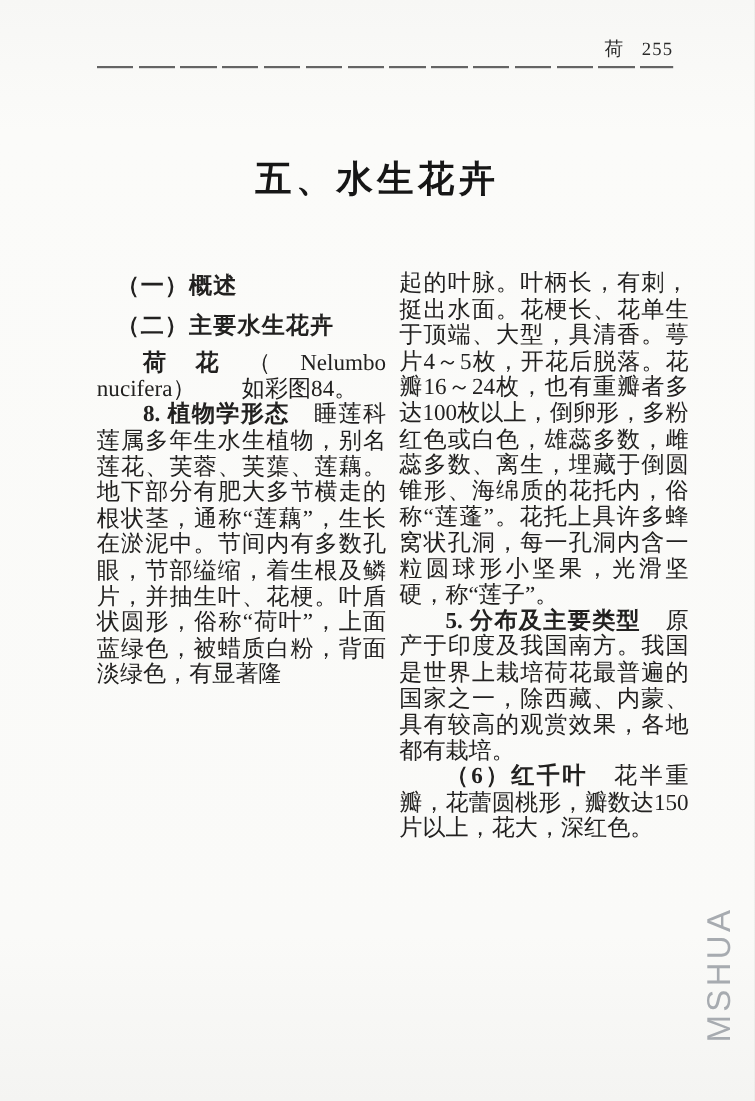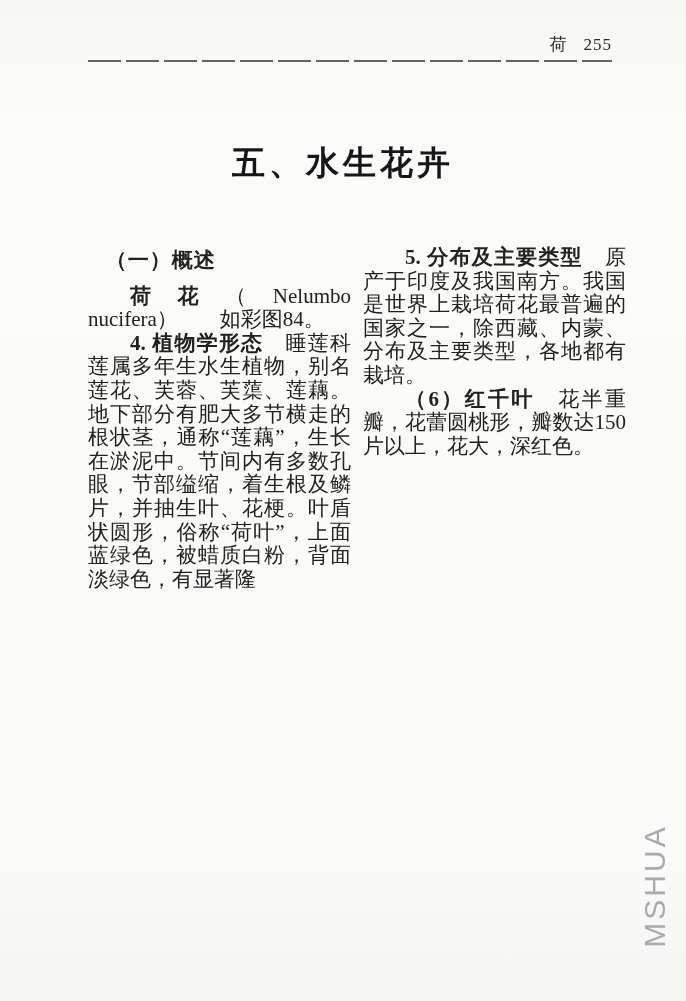--- a/index.html
+++ b/index.html
@@ -97,26 +97,28 @@
   </div>
 
   <div class="header-rule"></div>
 
   <div class="chapter-title">五、水生花卉</div>
 
   <div class="columns">
 
     <div class="col">
       <p class="sec-heading first">（一）概述</p>
+      <p class="sec-heading second">（二）主要水生花卉</p>
       <p class="indent"><span class="lead">荷花</span><span>（</span><span class="latin">Nelumbo nucifera</span><span>）　　如彩图84。</span></p>
-      <p class="indent"><span class="lead">4. 植物学形态</span><span>　睡莲科莲属多年生水生植物，别名莲花、芙蓉、芙蕖、莲藕。地下部分有肥大多节横走的根状茎，通称“莲藕”，生长在淤泥中。节间内有多数孔眼，节部缢缩，着生根及鳞片，并抽生叶、花梗。叶盾状圆形，俗称“荷叶”，上面蓝绿色，被蜡质白粉，背面淡绿色，有显著隆</span></p>
+      <p class="indent"><span class="lead">8. 植物学形态</span><span>　睡莲科莲属多年生水生植物，别名莲花、芙蓉、芙蕖、莲藕。地下部分有肥大多节横走的根状茎，通称“莲藕”，生长在淤泥中。节间内有多数孔眼，节部缢缩，着生根及鳞片，并抽生叶、花梗。叶盾状圆形，俗称“荷叶”，上面蓝绿色，被蜡质白粉，背面淡绿色，有显著隆</span></p>
     </div>
 
     <div class="col">
-      <p class="indent"><span class="lead">5. 分布及主要类型</span><span>　原产于印度及我国南方。我国是世界上栽培荷花最普遍的国家之一，除西藏、内蒙、分布及主要类型，各地都有栽培。</span></p>
+      <p>起的叶脉。叶柄长，有刺，挺出水面。花梗长、花单生于顶端、大型，具清香。萼片4～5枚，开花后脱落。花瓣16～24枚，也有重瓣者多达100枚以上，倒卵形，多粉红色或白色，雄蕊多数，雌蕊多数、离生，埋藏于倒圆锥形、海绵质的花托内，俗称“莲蓬”。花托上具许多蜂窝状孔洞，每一孔洞内含一粒圆球形小坚果，光滑坚硬，称“莲子”。</p>
+      <p class="indent"><span class="lead">5. 分布及主要类型</span><span>　原产于印度及我国南方。我国是世界上栽培荷花最普遍的国家之一，除西藏、内蒙、具有较高的观赏效果，各地都有栽培。</span></p>
       <p class="indent"><span class="lead">（6）红千叶</span><span>　花半重瓣，花蕾圆桃形，瓣数达150片以上，花大，深红色。</span></p>
     </div>
 
   </div>
 
   <div class="watermark">MSHUA</div>
 
 </div>
 
 </body></html>

